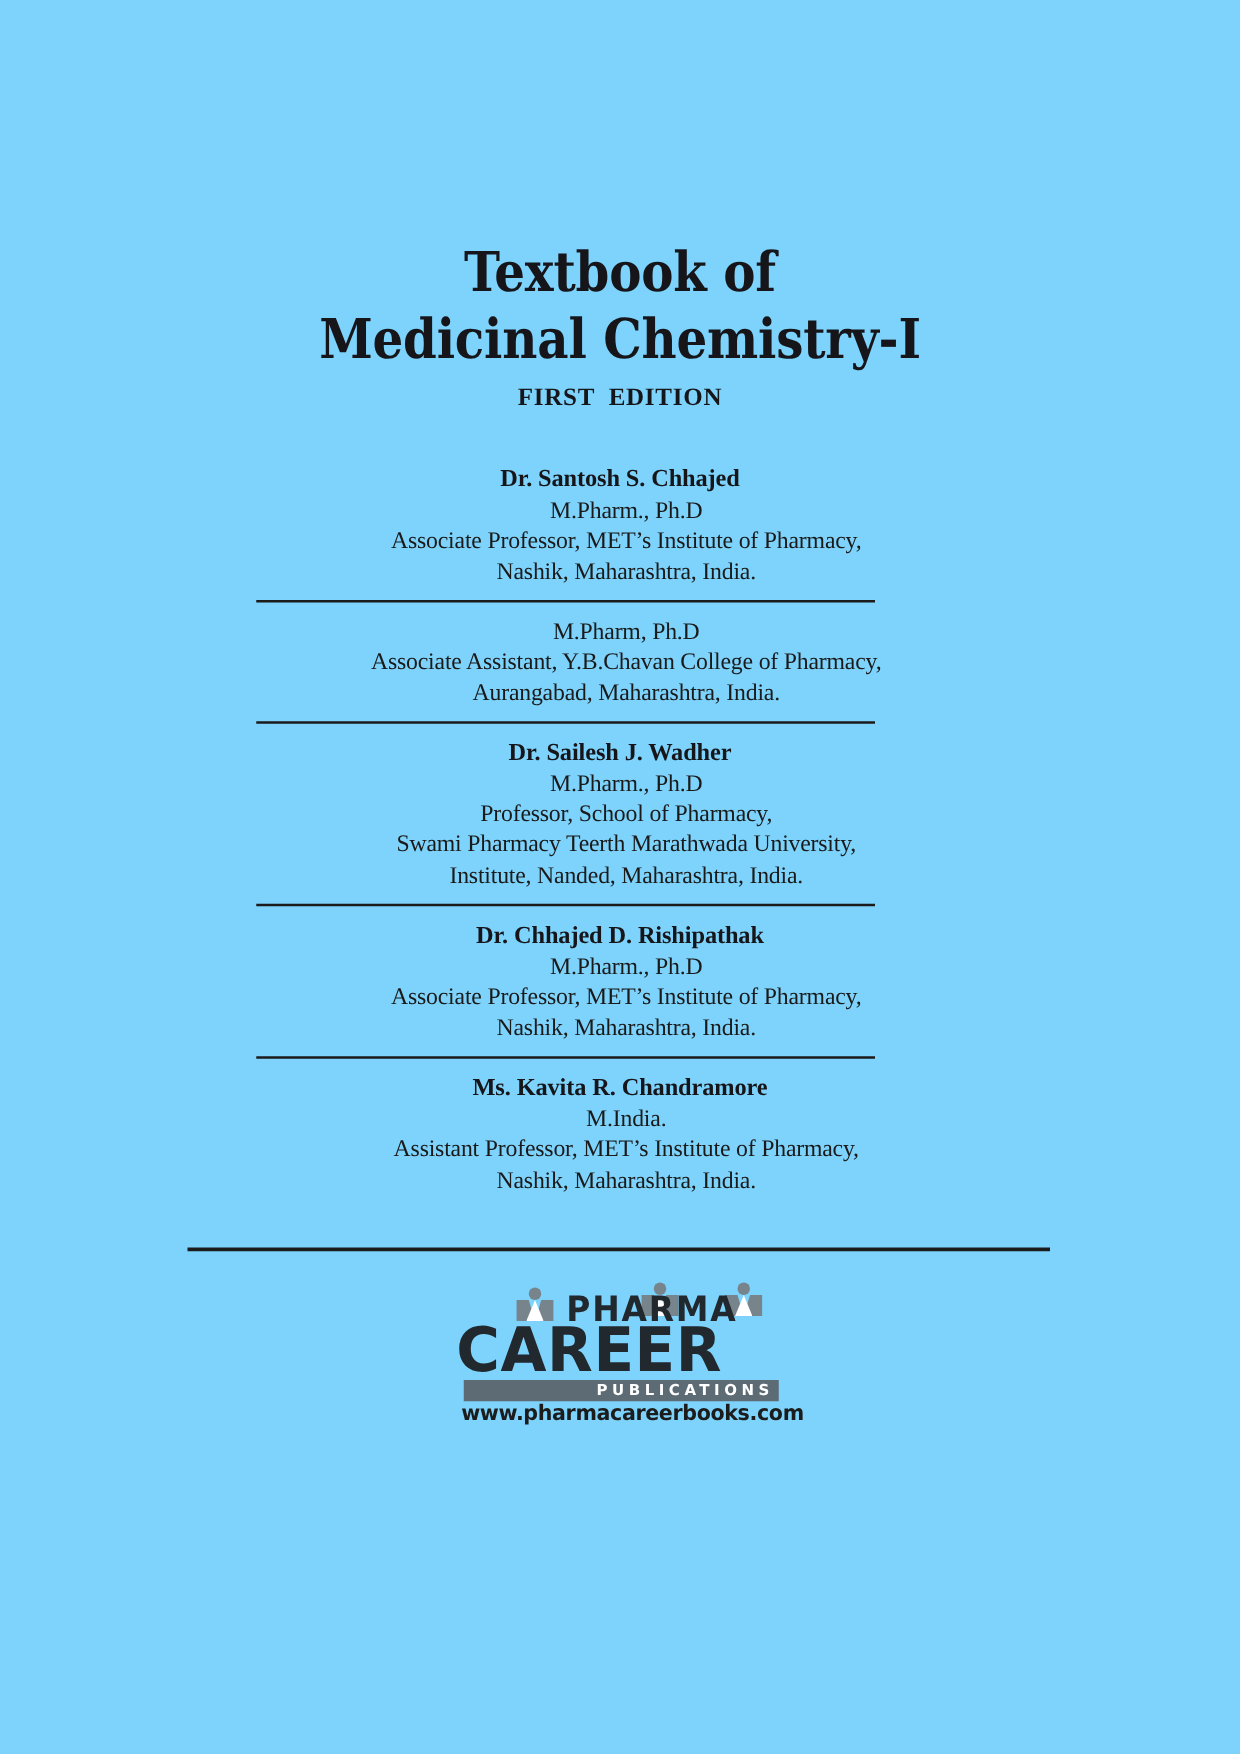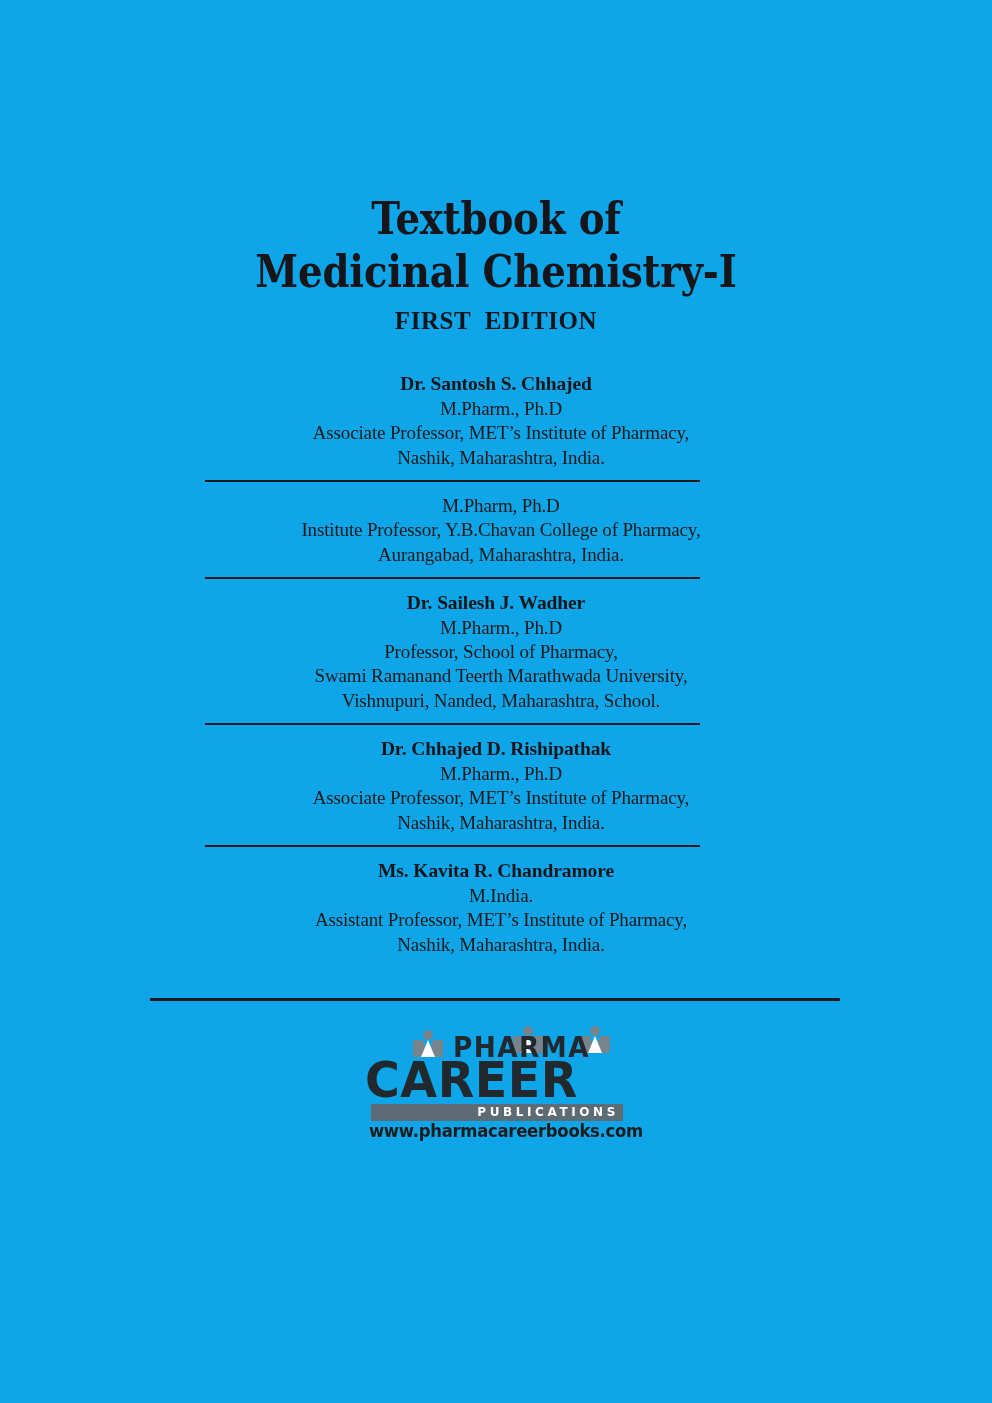--- a/index.html
+++ b/index.html
@@ -14,21 +14,21 @@
     position: relative;
     overflow: hidden;
     font-family: "Liberation Serif", "DejaVu Serif", serif;
     color: #1a1a1a;
     -webkit-font-smoothing: antialiased;
   }
 
   .page {
     position: absolute;
     inset: 0;
-    background: #0ea5e9;
+    background: #7dd3fc;
   }
 
   
   .title-block {
     position: absolute;
     top: 196px;
     left: 0;
     width: 992px;
     text-align: center;
   }
@@ -41,21 +41,21 @@
     transform: scaleX(0.88);
     transform-origin: center center;
   }
   .title-line-1 { font-size: 44px; }
   .title-line-2 { font-size: 44px; margin-top: 6px; }
 
   .edition {
     margin-top: 12px;
     font-family: "Liberation Serif", "DejaVu Serif", serif;
     font-weight: 700;
-    font-size: 25px;
+    font-size: 20px;
     letter-spacing: 0.6px;
     color: #16161a;
     white-space: pre;
   }
 
   
   .authors {
     position: absolute;
     top: 372px;
     left: 0;
@@ -239,31 +239,31 @@
     <div class="author-block">
       <div class="author-name">Dr. Santosh S. Chhajed</div>
       <div class="author-line">M.Pharm., Ph.D</div>
       <div class="author-line">Associate Professor, MET’s Institute of Pharmacy,</div>
       <div class="author-line">Nashik, Maharashtra, India.</div>
     </div>
     <hr class="author-rule">
 
     <div class="author-block">
       <div class="author-line">M.Pharm,  Ph.D</div>
-      <div class="author-line">Institute Professor, Y.B.Chavan College of Pharmacy,</div>
+      <div class="author-line">Associate Assistant, Y.B.Chavan College of Pharmacy,</div>
       <div class="author-line">Aurangabad, Maharashtra, India.</div>
     </div>
     <hr class="author-rule">
 
     <div class="author-block">
       <div class="author-name">Dr. Sailesh J. Wadher</div>
       <div class="author-line">M.Pharm., Ph.D</div>
       <div class="author-line">Professor, School of Pharmacy,</div>
-      <div class="author-line">Swami Ramanand Teerth Marathwada University,</div>
-      <div class="author-line">Vishnupuri, Nanded, Maharashtra, School.</div>
+      <div class="author-line">Swami Pharmacy Teerth Marathwada University,</div>
+      <div class="author-line">Institute, Nanded, Maharashtra, India.</div>
     </div>
     <hr class="author-rule">
 
     <div class="author-block">
       <div class="author-name">Dr. Chhajed D. Rishipathak</div>
       <div class="author-line">M.Pharm., Ph.D</div>
       <div class="author-line">Associate Professor, MET’s Institute of Pharmacy,</div>
       <div class="author-line">Nashik, Maharashtra, India.</div>
     </div>
     <hr class="author-rule">

